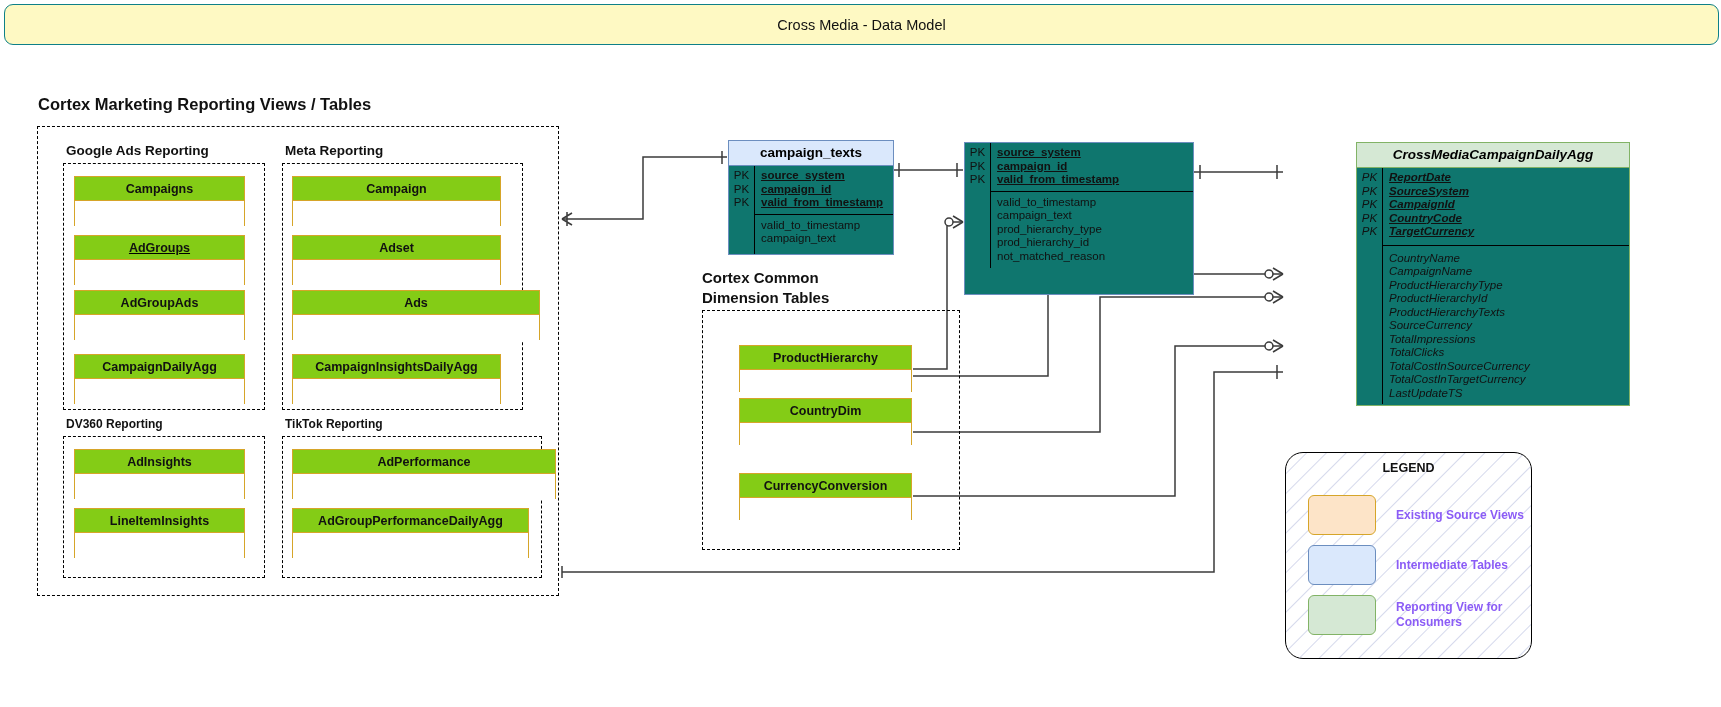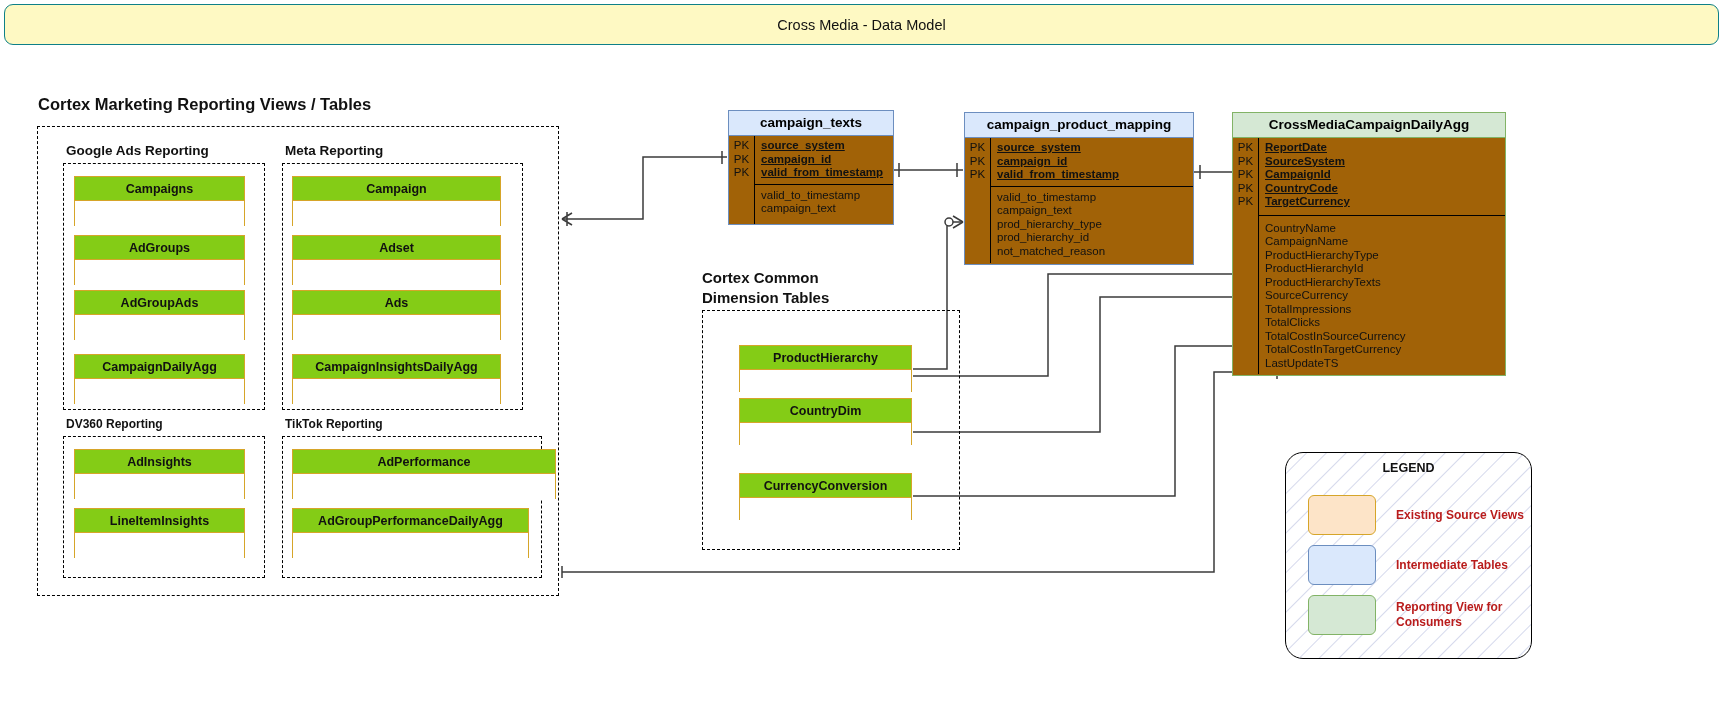--- a/index.html
+++ b/index.html
@@ -27,21 +27,21 @@
   .ent{position:absolute;border:1px solid #d6a529;background:#fff;box-sizing:border-box;}
   .ent .hd{
     background:#84cc16;border-bottom:1px solid #d6a529;
     font-weight:bold;font-size:12.5px;color:#111;
     display:flex;align-items:center;justify-content:center;height:24px;
     box-sizing:border-box;
   }
   .ent .bd{height:26px;background:#fff;}
 
   
-  .ertable{position:absolute;box-sizing:border-box;background:#a16207;}
+  .ertable{position:absolute;box-sizing:border-box;background:#0f766e;margin-top:30px;}
   .ertable .er-hd{
     font-weight:bold;font-size:13.5px;text-align:center;
     padding:4px 2px 5px;box-sizing:border-box;
   }
   .ertable .er-body{display:flex;box-sizing:border-box;}
   .ertable .col-k{
     width:26px;flex:0 0 26px;text-align:center;font-size:11.5px;color:#111;
     box-sizing:border-box;padding-top:3px;line-height:13.5px;
   }
   .ertable .col-f{
@@ -70,21 +70,21 @@
   .legend .hatch{position:absolute;inset:0;}
   .legend .lg-title{
     position:absolute;left:0;right:0;top:8px;text-align:center;
     font-weight:bold;font-size:12.5px;color:#111;
   }
   .lg-row{position:absolute;display:flex;align-items:center;}
   .lg-sw{width:68px;height:40px;border-radius:6px;box-sizing:border-box;}
   .lg-sw.orange{background:#fde4c8;border:1.4px solid #d6a529;}
   .lg-sw.blue{background:#dae8fc;border:1.4px solid #6c8ebf;}
   .lg-sw.green{background:#d5e8d4;border:1.4px solid #82b366;}
-  .lg-lb{margin-left:20px;font-weight:bold;font-size:12px;color:#b91c1c;
+  .lg-lb{margin-left:20px;font-weight:bold;font-size:12px;color:#8b5cf6;
          line-height:15px;white-space:pre-line;}
 </style>
 </head>
 <body>
 
 <div id="canvas">
 
   <div class="title-bar">
     <span>Cross Media - Data Model</span>
   </div>
@@ -128,21 +128,21 @@
 
   <div class="caption big" style="left:38px;top:95px;">Cortex Marketing Reporting Views / Tables</div>
   <div class="dashbox" style="left:37px;top:126px;width:520px;height:468px;"></div>
 
   <div class="caption mid" style="left:66px;top:143px;">Google Ads Reporting</div>
   <div class="dashbox" style="left:63px;top:163px;width:200px;height:245px;"></div>
   <div class="ent" style="left:74px;top:176px;width:171px;height:50px;">
     <div class="hd">Campaigns</div>
       <div class="bd"></div>
   </div>
-  <div class="ent" style="left:74px;top:235px;width:171px;height:50px;">
+  <div class="ent" style="left:74px;top:235px;width:171px;height:50px;text-decoration:underline;">
     <div class="hd">AdGroups</div>
       <div class="bd"></div>
   </div>
   <div class="ent" style="left:74px;top:290px;width:171px;height:50px;">
     <div class="hd">AdGroupAds</div>
       <div class="bd"></div>
   </div>
   <div class="ent" style="left:74px;top:354px;width:171px;height:50px;">
     <div class="hd">CampaignDailyAgg</div>
       <div class="bd"></div>
@@ -151,21 +151,21 @@
   <div class="caption mid" style="left:285px;top:143px;">Meta Reporting</div>
   <div class="dashbox" style="left:282px;top:163px;width:239px;height:245px;"></div>
   <div class="ent" style="left:292px;top:176px;width:209px;height:50px;">
     <div class="hd">Campaign</div>
       <div class="bd"></div>
   </div>
   <div class="ent" style="left:292px;top:235px;width:209px;height:50px;">
     <div class="hd">Adset</div>
       <div class="bd"></div>
   </div>
-  <div class="ent" style="left:292px;top:290px;width:209px;height:50px;">
+  <div class="ent" style="left:292px;top:290px;width:248px;height:50px;">
     <div class="hd">Ads</div>
       <div class="bd"></div>
   </div>
   <div class="ent" style="left:292px;top:354px;width:209px;height:50px;">
     <div class="hd">CampaignInsightsDailyAgg</div>
       <div class="bd"></div>
   </div>
 
   <div class="caption sm" style="left:66px;top:417px;">DV360 Reporting</div>
   <div class="dashbox" style="left:63px;top:436px;width:200px;height:140px;"></div>
@@ -218,42 +218,41 @@
         <div class="pk">campaign_id</div>
         <div class="pk">valid_from_timestamp</div>
         <div class="sep" style="margin:4px 0 4px -6px;"></div>
         <div>valid_to_timestamp</div>
         <div>campaign_text</div>
       </div>
     </div>
   </div>
 
   <div class="ertable er-blue" style="left:964px;top:112px;width:230px;height:153px;">
-    <div class="er-hd">campaign_product_mapping</div>
     <div class="er-body" style="height:125px;">
       <div class="col-k">
         <div>PK</div>
         <div>PK</div>
         <div>PK</div>
       </div>
       <div class="col-f">
         <div class="pk">source_system</div>
         <div class="pk">campaign_id</div>
         <div class="pk">valid_from_timestamp</div>
         <div class="sep" style="margin:4px 0 4px -6px;"></div>
         <div>valid_to_timestamp</div>
         <div>campaign_text</div>
         <div>prod_hierarchy_type</div>
         <div>prod_hierarchy_id</div>
         <div>not_matched_reason</div>
       </div>
     </div>
   </div>
 
-  <div class="ertable er-green" style="left:1232px;top:112px;width:274px;height:264px;">
+  <div class="ertable er-green" style="left:1356px;top:112px;width:274px;height:264px;font-style:italic;">
     <div class="er-hd">CrossMediaCampaignDailyAgg</div>
     <div class="er-body" style="height:236px;">
       <div class="col-k">
         <div>PK</div>
         <div>PK</div>
         <div>PK</div>
         <div>PK</div>
         <div>PK</div>
       </div>
       <div class="col-f">

